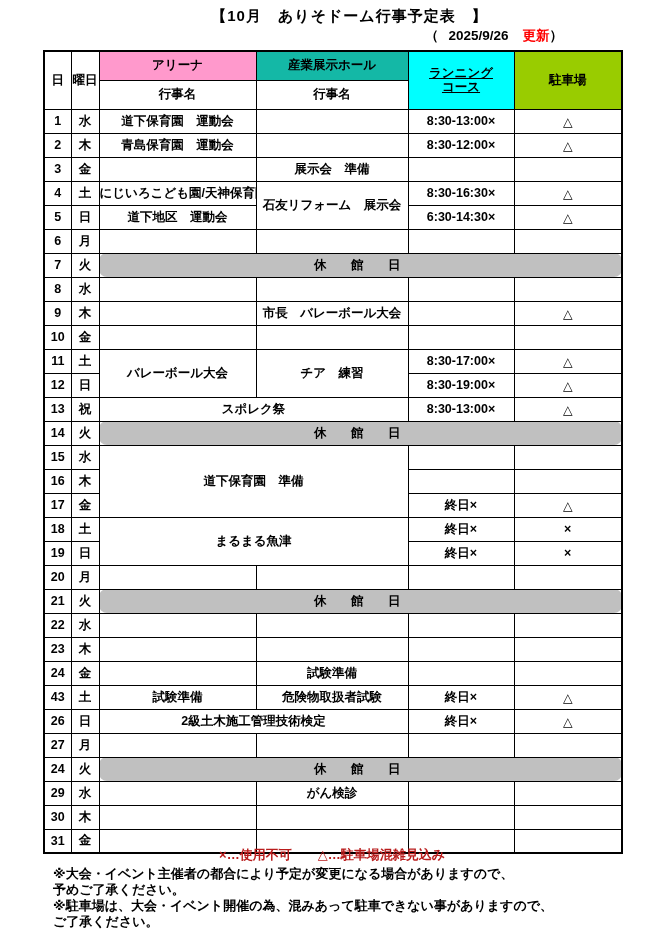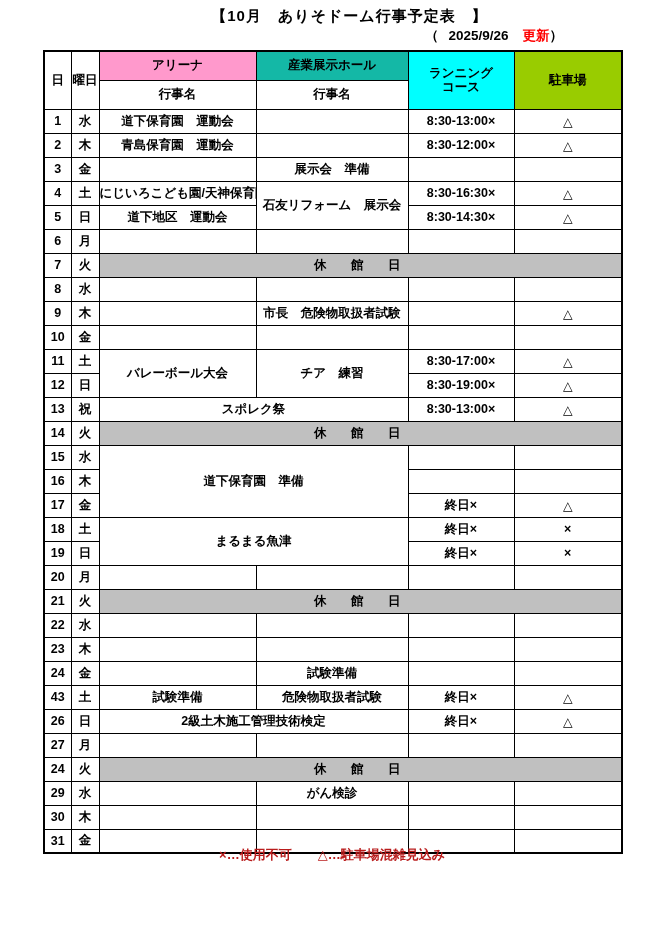--- a/index.html
+++ b/index.html
@@ -15,23 +15,23 @@
 
   table.sched { position:absolute; left:43px; top:50px; width:578px;
                 border-collapse:collapse; table-layout:fixed; }
   table.sched { border:2px solid #000; }
   table.sched td, table.sched th { border:1px solid #000; text-align:center; vertical-align:middle;
                  font-size:12.5px; font-weight:bold; color:#000; padding:0; overflow:hidden; }
   table.sched thead th { height:29px; }
   table.sched tbody td { height:24px; }
   .bg-pink   { background:#ff99cc; }
   .bg-yellow { background:#14b8a6; }
-  .bg-cyan   { background:#00ffff; }
+  .bg-cyan   { background:#00ffff;text-decoration:underline; }
   .bg-green  { background:#99cc00; }
-  .closed-cell { background:#c0c0c0; letter-spacing:6px; }
+  .closed-cell { background:#c0c0c0; letter-spacing:6px;border-radius:8px; }
   .wc-b { color:#00b0f0; }
   .wc-r { color:#ff0000; }
   .small { font-size:8.5px; white-space:nowrap; }
   .run-header { line-height:14px; }
 
   .legend { position:absolute; left:43px; top:846px; width:578px; text-align:center;
             font-size:13px; font-weight:bold; color:#b91c1c; }
   .notes { position:absolute; left:53px; top:866px; width:600px;
            font-size:13px; font-weight:bold; color:#000; line-height:16px; }
 </style>
@@ -100,21 +100,21 @@
           <td class="wc-b">土</td>
           <td class="small">にじいろこども園/天神保育園運動会</td>
           <td rowspan="2">石友リフォーム　展示会</td>
           <td>8:30-16:30×</td>
           <td>△</td>
         </tr>
         <tr>
           <td>5</td>
           <td class="wc-r">日</td>
           <td>道下地区　運動会</td>
-          <td>8:30-14:30×</td>
+          <td>6:30-14:30×</td>
           <td>△</td>
         </tr>
         <tr>
           <td>6</td>
           <td>月</td>
           <td></td>
           <td></td>
           <td></td>
           <td></td>
         </tr>
@@ -128,21 +128,21 @@
           <td>水</td>
           <td></td>
           <td></td>
           <td></td>
           <td></td>
         </tr>
         <tr>
           <td>9</td>
           <td>木</td>
           <td></td>
-          <td>市長　危険物取扱者試験</td>
+          <td>市長　バレーボール大会</td>
           <td></td>
           <td>△</td>
         </tr>
         <tr>
           <td>10</td>
           <td>金</td>
           <td></td>
           <td></td>
           <td></td>
           <td></td>
@@ -292,14 +292,20 @@
           <td></td>
           <td></td>
           <td></td>
           <td></td>
         </tr>
       </tbody>
   </table>
 
   <div class="legend">×…使用不可　　△…駐車場混雑見込み</div>
 
+  <div class="notes">
+    <div>※大会・イベント主催者の都合により予定が変更になる場合がありますので、</div>
+    <div>予めご了承ください。</div>
+    <div>※駐車場は、大会・イベント開催の為、混みあって駐車できない事がありますので、</div>
+    <div>ご了承ください。</div>
+  </div>
 
 </div>
 
 </body></html>

